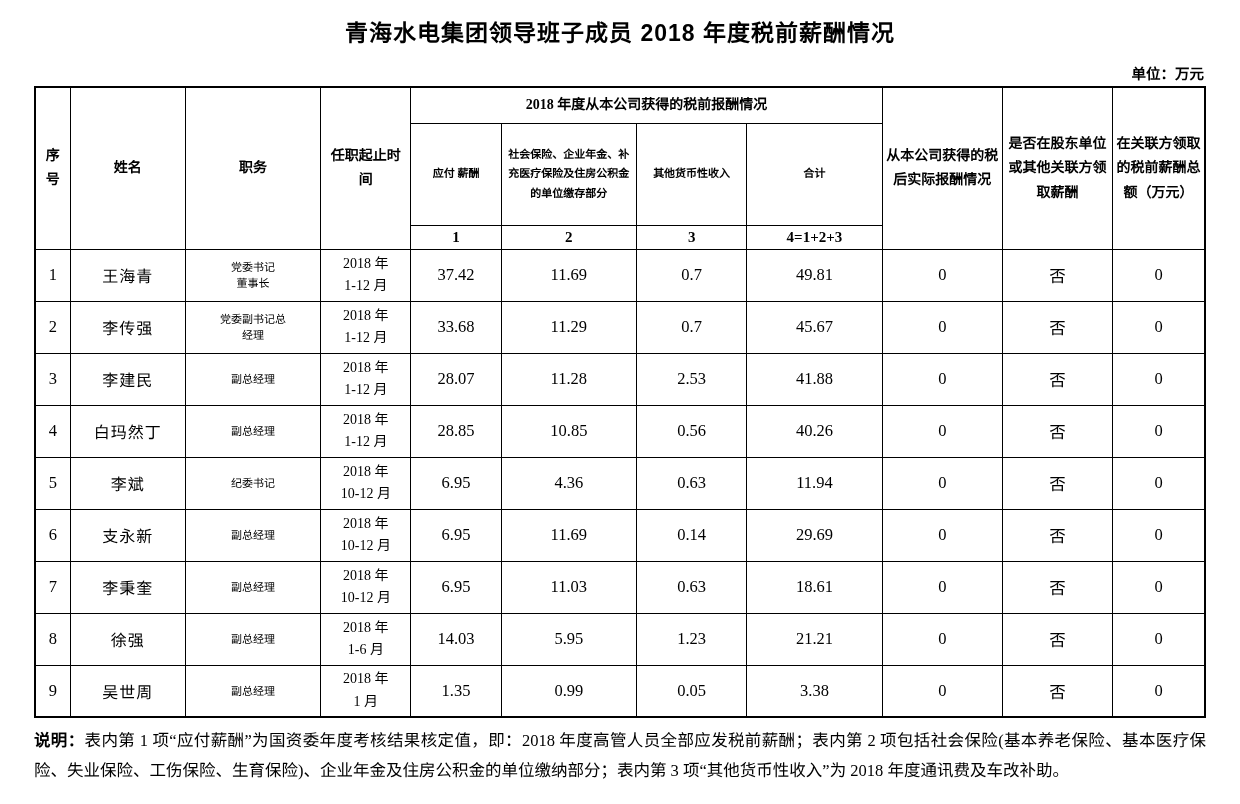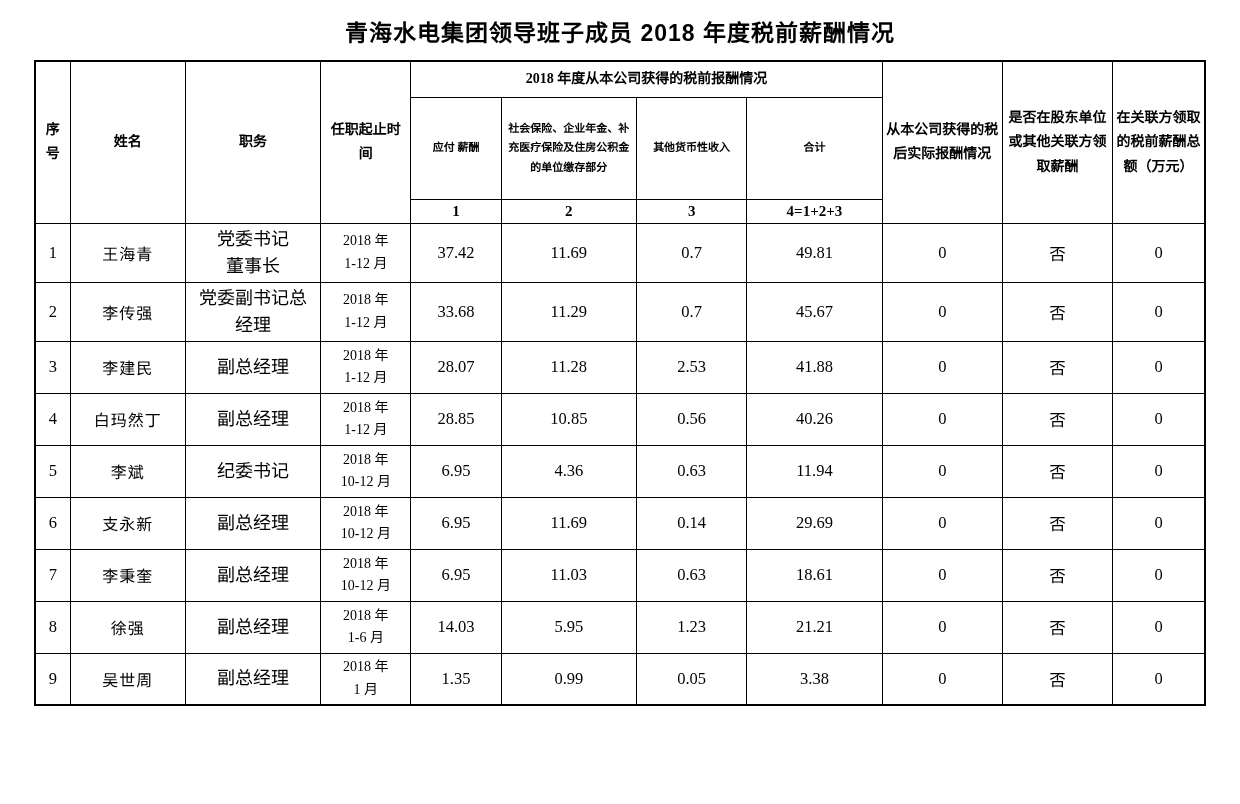--- a/index.html
+++ b/index.html
@@ -52,38 +52,39 @@
     line-height: 1.75;
   }
   tr.hdr-group { height: 36px; }
   tr.hdr-group th { font-size: 14px; }
   tr.hdr-main { height: 102px; }
   tr.hdr-nums { height: 24px; }
   tr.hdr-nums th { font-size: 15px; line-height: 1; }
   tbody tr { height: 52px; }
   tbody td { font-size: 16.5px; }
   td.c-pos, td.c-term { white-space: pre-line; }
-  td.c-pos { font-size: 18px; line-height: 1.5; }
+  td.c-pos { font-size: 11px; line-height: 1.5; }
   td.c-term { font-size: 14px; line-height: 1.6; }
   td.c-name { font-size: 16px; letter-spacing: 1px; }
   .footnote {
     margin: 8px 34px 0 34px;
     font-size: 16.5px;
     line-height: 1.8;
     text-align: justify;
   }
   .footnote .note-label { font-weight: bold; }
 </style>
 </head>
 <body>
 
 <div class="page">
 
   <h1 class="doc-title">青海水电集团领导班子成员 2018 年度税前薪酬情况</h1>
 
+  <div class="unit-note">单位：万元</div>
 
   <table class="salary">
     <colgroup>
       <col style="width:35px">
       <col style="width:115px">
       <col style="width:135px">
       <col style="width:90px">
       <col style="width:90px">
       <col style="width:135px">
       <col style="width:110px">
@@ -250,14 +251,15 @@
           <td class="c-num">0.99</td>
           <td class="c-num">0.05</td>
           <td class="c-num">3.38</td>
           <td class="c-num">0</td>
           <td class="c-flag">否</td>
           <td class="c-num">0</td>
         </tr>
       </tbody>
   </table>
 
+  <p class="footnote"><span class="note-label">说明：</span><span>表内第 1 项“应付薪酬”为国资委年度考核结果核定值，即：2018 年度高管人员全部应发税前薪酬；表内第 2 项包括社会保险(基本养老保险、基本医疗保险、失业保险、工伤保险、生育保险)、企业年金及住房公积金的单位缴纳部分；表内第 3 项“其他货币性收入”为 2018 年度通讯费及车改补助。</span></p>
 
 </div>
 
 </body></html>

